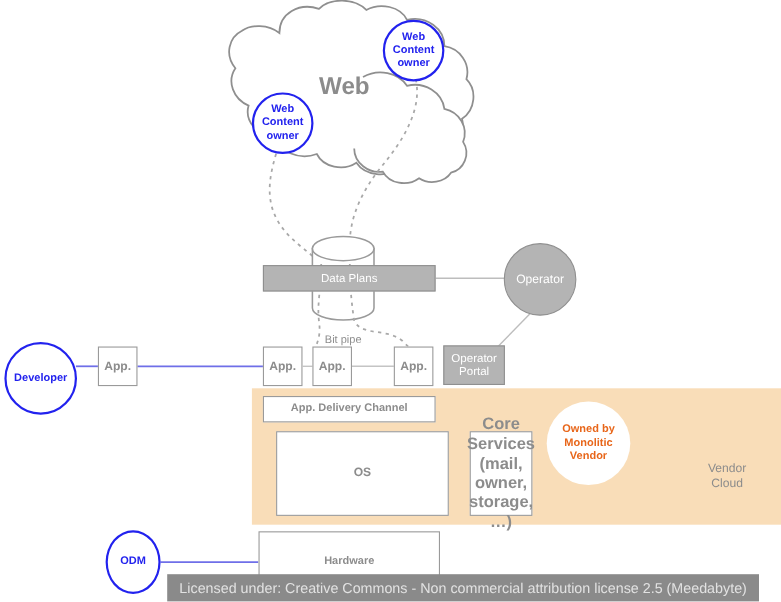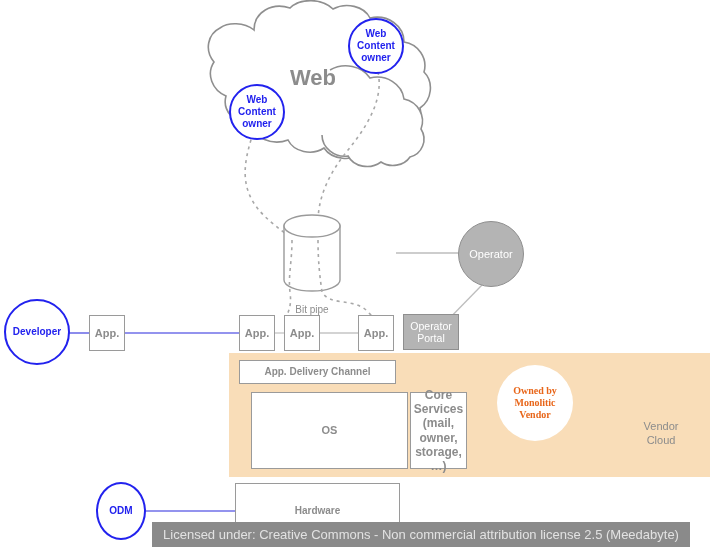--- a/index.html
+++ b/index.html
@@ -212,48 +212,49 @@
   </div>
 
   <div class="node circle-blue" style="left:348px; top:18px; width:56px; height:56px; flex-direction:column;">
     <span>Web</span>
     <span>Content</span>
     <span>owner</span>
   </div>
 
   <div class="node" style="left:284px; top:266px; width:56px; height:16px; color:#8c8c8c; font-size:10px; z-index:3;margin-top:36px;">Bit pipe</div>
 
+  <div class="node box-gray" style="left:239px; top:241px; width:157px; height:24px;">Data Plans</div>
 
   <div class="node circle-gray" style="left:458px; top:221px; width:66px; height:66px;">Operator</div>
 
   <div class="node box-gray" style="left:403px; top:314px; width:56px; height:36px; flex-direction:column;">
     <span>Operator</span>
     <span>Portal</span>
   </div>
 
-  <div class="node circle-blue" style="left:4px; top:299px; width:66px; height:66px;">Developer</div>
+  <div class="node circle-blue" style="left:4px; top:311px; width:66px; height:66px;">Developer</div>
 
   <div class="node box box-app" style="left:89px; top:315px;">App.</div>
   <div class="node box box-app" style="left:239px; top:315px;">App.</div>
   <div class="node box box-app" style="left:284px; top:315px;">App.</div>
   <div class="node box box-app" style="left:358px; top:315px;">App.</div>
 
   <div class="node box" style="left:239px; top:360px; width:157px; height:24px;">App. Delivery Channel</div>
 
   <div class="node box" style="left:239px; top:392px; width:157px; height:77px; font-size:11px;margin-left:12px;">OS</div>
 
-  <div class="node box" style="left:410px; top:392px; width:57px; height:77px; flex-direction:column; font-size:12px;">
+  <div class="node box" style="left:427px; top:392px; width:57px; height:77px; flex-direction:column; font-size:15px;">
     <span>Core</span>
     <span>Services</span>
     <span>(mail,</span>
     <span>owner,</span>
     <span>storage, …)</span>
   </div>
 
-  <div class="node circle-white" style="left:497px; top:365px; width:76px; height:76px; flex-direction:column;font-family:Liberation Serif, serif;">
+  <div class="node circle-white" style="left:497px; top:365px; width:76px; height:76px; flex-direction:column;">
     <span>Owned by</span>
     <span>Monolitic</span>
     <span>Vendor</span>
   </div>
 
   <div class="vendor-cloud-label" style="left:612px; top:420px; width:98px;">
     <div>Vendor</div>
     <div>Cloud</div>
   </div>
 

